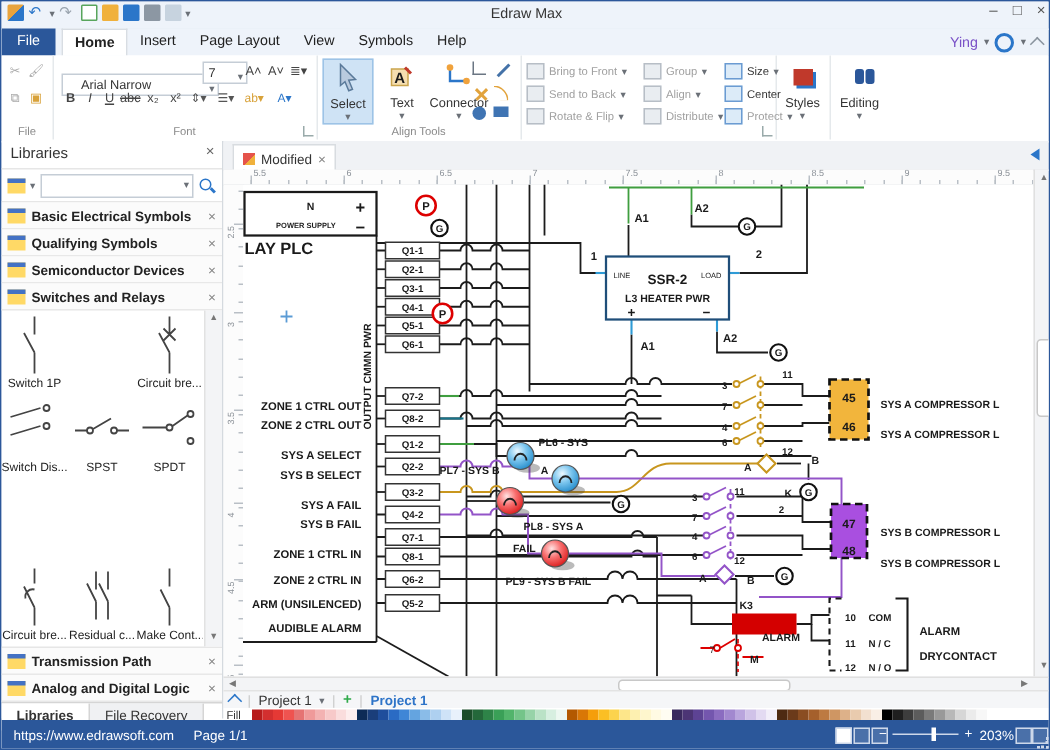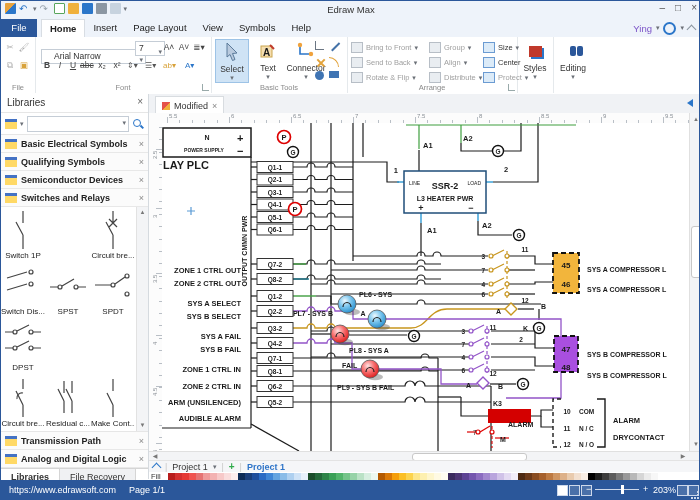--- a/index.html
+++ b/index.html
@@ -232,21 +232,21 @@
           </div>
         <div>Connector</div>
           <div class="car">▾</div>
       </div>
       <span class="mini i-line" style="left:118px;top:4px;"></span>
       <span class="mini i-arc" style="left:118px;top:20px;"></span>
       <span class="mini i-rect" style="left:118px;top:34px;"></span>
       <span class="mini i-xx" style="left:104px;top:20px;"></span>
       <span class="mini i-circ" style="left:104px;top:34px;"></span>
       <span class="mini i-crop" style="left:104px;top:4px;"></span>
-      <div class="rlabel">Basic Tools</div>
+      <div class="rlabel">Align Tools</div>
     </div>
     <div class="rgroup" style="left:346px;width:170px;">
       <div id="arrange-items">
           <div class="arr-item" style="left: 4px; top: 4px;">
             <span class="ai"></span>
             <span>Bring to Front</span>
             <span class="car">▾</span>
           </div>
           <div class="arr-item" style="left: 4px; top: 19px;">
             <span class="ai"></span>
@@ -281,21 +281,20 @@
           <div class="arr-item dark" style="left: 136px; top: 19px;">
             <span class="ai blue"></span>
             <span>Center</span>
           </div>
           <div class="arr-item" style="left: 136px; top: 34px; text-align: center;">
             <span class="ai blue"></span>
             <span>Protect</span>
             <span class="car">▾</span>
           </div>
         </div>
-      <div class="rlabel">Arrange</div>
       <div class="launcher"></div>
     </div>
     <div class="rgroup" style="left:516px;width:36px;">
       <div class="bigbtn" style="left:5px;width:26px;">
         <div class="ic">
             <span class="styl-ic"></span>
           </div>
         <div>Styles</div>
           <div class="car">▾</div>
       </div>
@@ -380,30 +379,20 @@
           <div class="nm">SPST</div>
         </div>
         <div class="symcell" style="left: 90px; top: 56px;">
           <svg width="40" height="44" viewBox="0 0 40 44" fill="none" stroke="#444" stroke-width="1.2">
             <path d="M2 22 H18 M22 21 L32 14"></path>
             <circle cx="20" cy="22" r="2"></circle>
             <circle cx="34" cy="13" r="2"></circle>
             <circle cx="34" cy="31" r="2"></circle>
           </svg>
           <div class="nm">SPDT</div>
-        </div>
-        <div class="symcell" style="left: 0px; top: 112px;">
-          <svg width="40" height="44" viewBox="0 0 40 44" fill="none" stroke="#444" stroke-width="1.2">
-            <path d="M2 13 H10 M14 12 L26 6 M30 13 H38 M2 29 H10 M14 28 L26 22 M30 29 H38"></path>
-            <circle cx="12" cy="13" r="2"></circle>
-            <circle cx="28" cy="13" r="2"></circle>
-            <circle cx="12" cy="29" r="2"></circle>
-            <circle cx="28" cy="29" r="2"></circle>
-          </svg>
-          <div class="nm">DPST</div>
         </div>
         <div class="symcell" style="left: 0px; top: 168px;">
           <svg width="40" height="44" viewBox="0 0 40 44" fill="none" stroke="#444" stroke-width="1.2">
             <path d="M20 4 V14 M20 42 V30 M20 30 L13 16 M14 24 a5 5 0 0 1 6 -6"></path>
           </svg>
           <div class="nm">Circuit bre...</div>
         </div>
         <div class="symcell" style="left: 45px; top: 168px;">
           <svg width="40" height="44" viewBox="0 0 40 44" fill="none" stroke="#444" stroke-width="1.2">
             <path d="M16 6 V18 M24 6 V18 M16 38 V26 M24 38 V26 M16 26 L10 14 M24 26 L18 14"></path>

